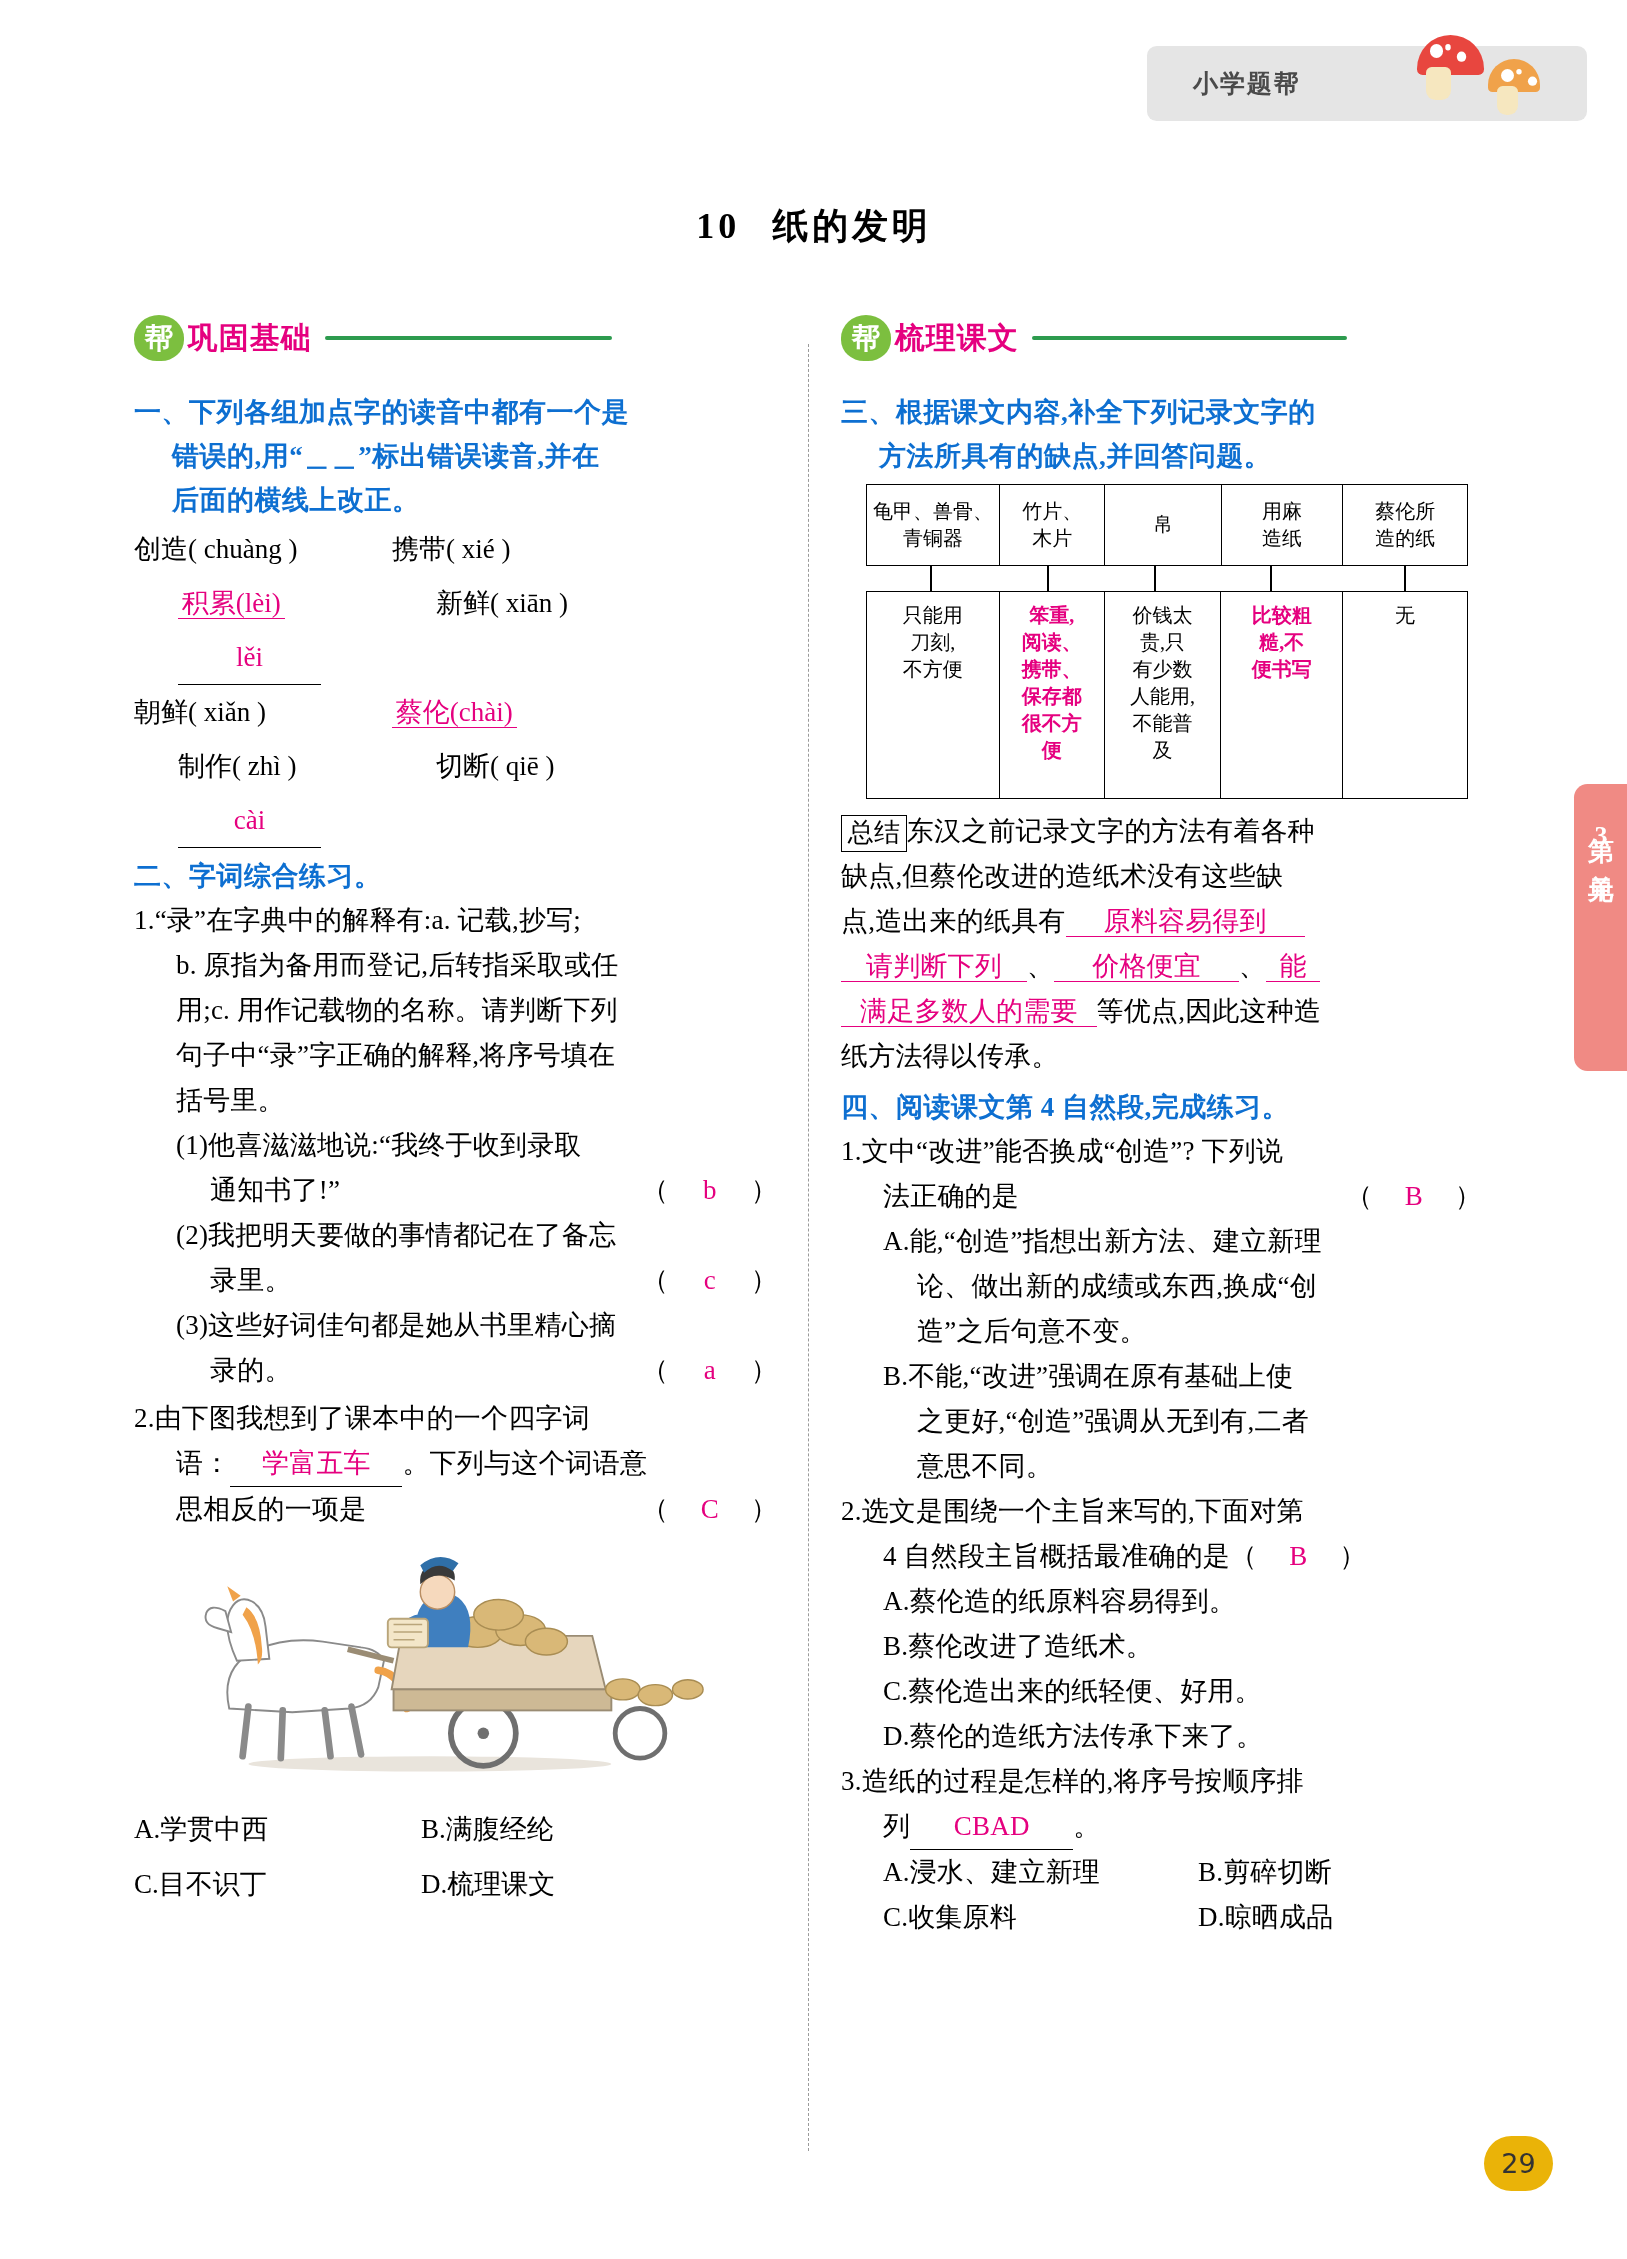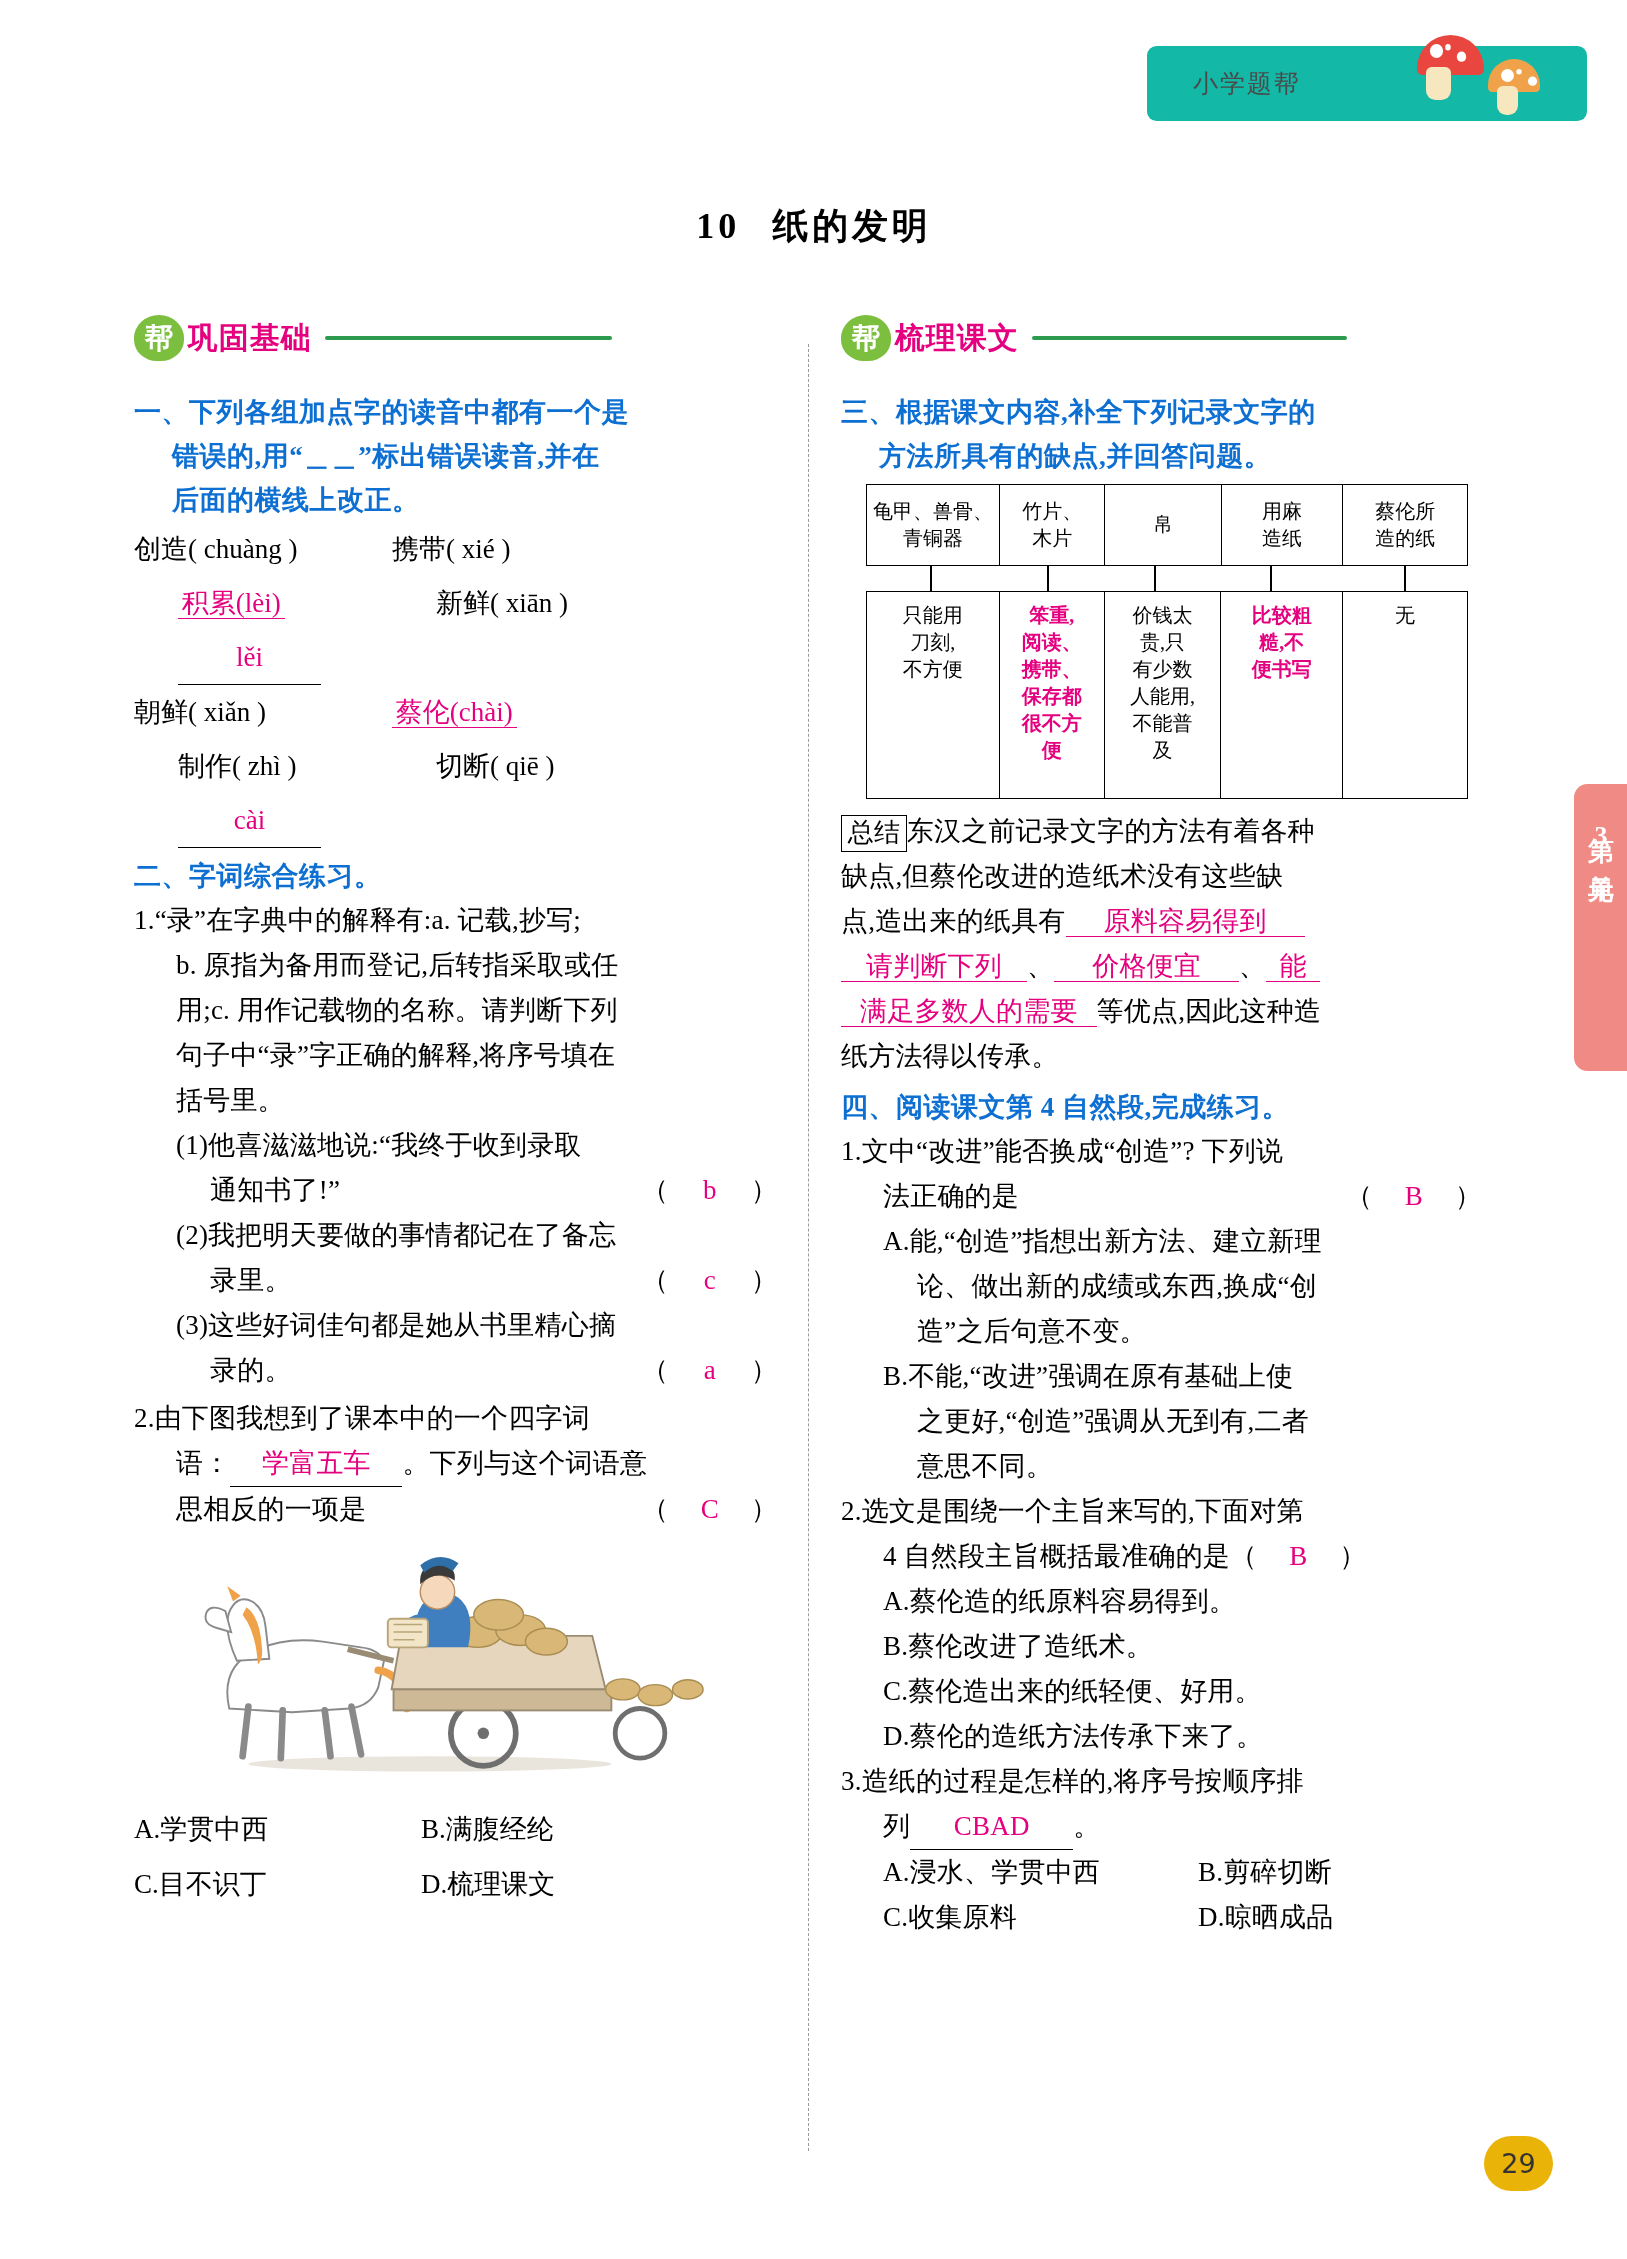--- a/index.html
+++ b/index.html
@@ -20,22 +20,23 @@
     inset: 0;
   }
 
   
   .header-band {
     position: absolute;
     top: 46px;
     left: 1147px;
     width: 440px;
     height: 75px;
-    background: #14b8a6;
+    background: #e5e5e5;
     border-radius: 9.6px 9.6px 9.6px 9.6px;
+    font-weight: bold;
   }
   .header-band .hb-label {
     position: absolute;
     left: 46px;
     top: 21px;
     font-size: 25px;
     color: #4a4a4a;
     letter-spacing: 1.9px;
     font-family: "DejaVu Sans", sans-serif;
   }
@@ -554,21 +555,21 @@
       <div class="list-indent"><span>C.</span><span>蔡伦造出来的纸轻便、好用。</span></div>
       <div class="list-indent"><span>D.</span><span>蔡伦的造纸方法传承下来了。</span></div>
     </div>
 
     <div class="body-text">
       <div><span>3.</span><span>造纸的过程是怎样的,将序号按顺序排</span></div>
       <div class="list-indent">
         <span>列</span><span class="blank-line" style="min-width:163px;">CBAD</span><span>。</span>
       </div>
       <div class="list-indent">
-        <span style="display:inline-block; width:315px;"><span>A.</span><span>浸水、学贯中西</span></span><span><span>B.</span><span>剪碎切断</span></span>
+        <span style="display:inline-block; width:315px;"><span>A.</span><span>浸水、建立新理</span></span><span><span>B.</span><span>剪碎切断</span></span>
       </div>
       <div class="list-indent">
         <span style="display:inline-block; width:315px;"><span>C.</span><span>收集原料</span></span><span><span>D.</span><span>晾晒成品</span></span>
       </div>
     </div>
   </div>
 
   <div class="side-tab"><span>第3单元</span></div>
 
   <div class="footer-band"></div>

